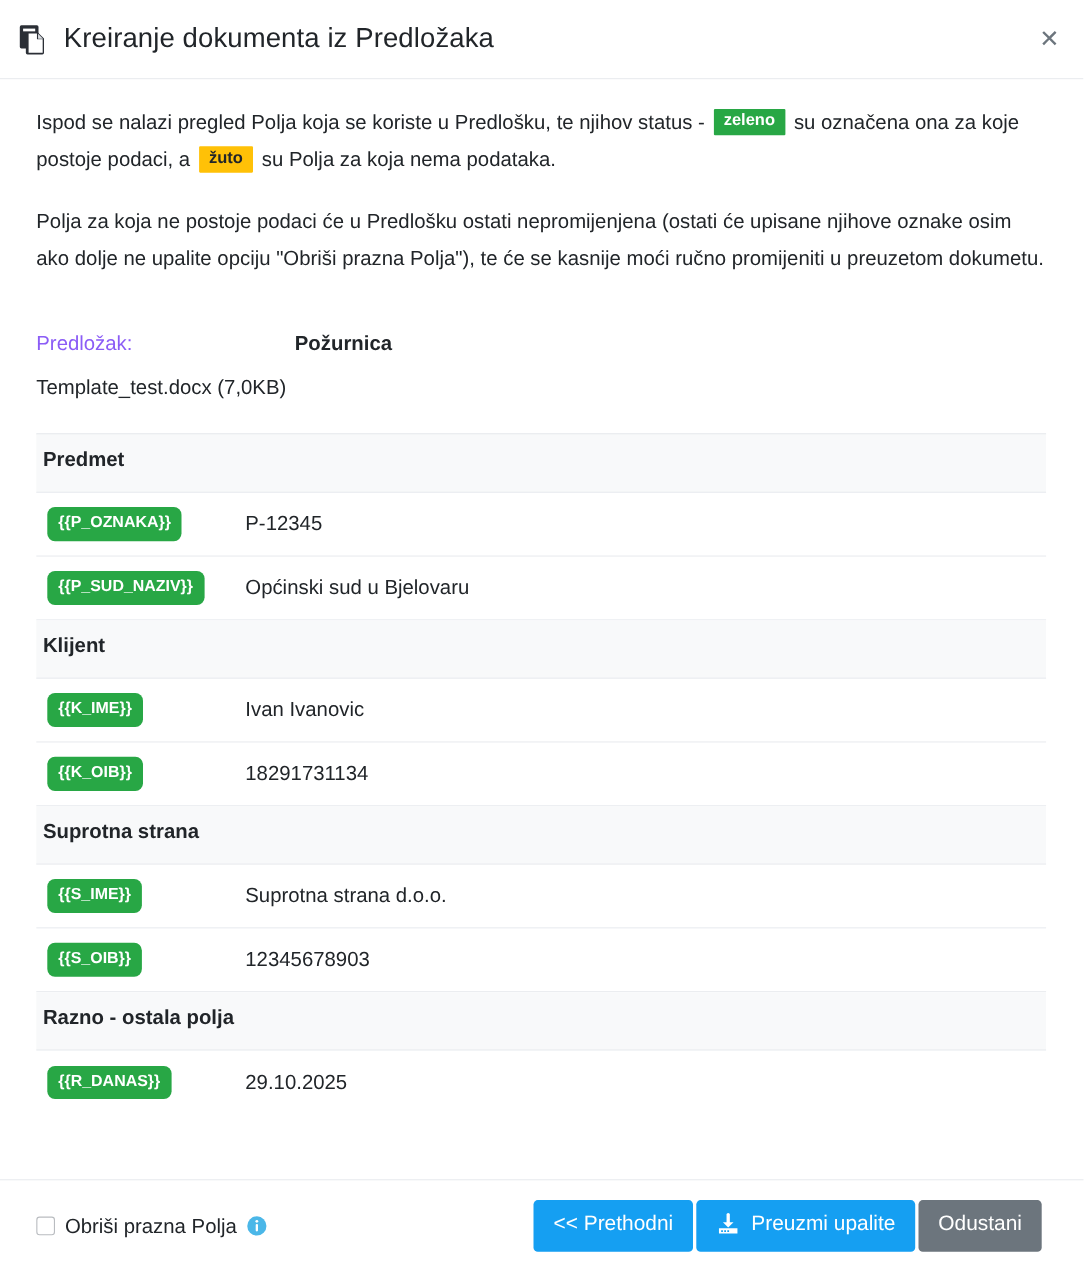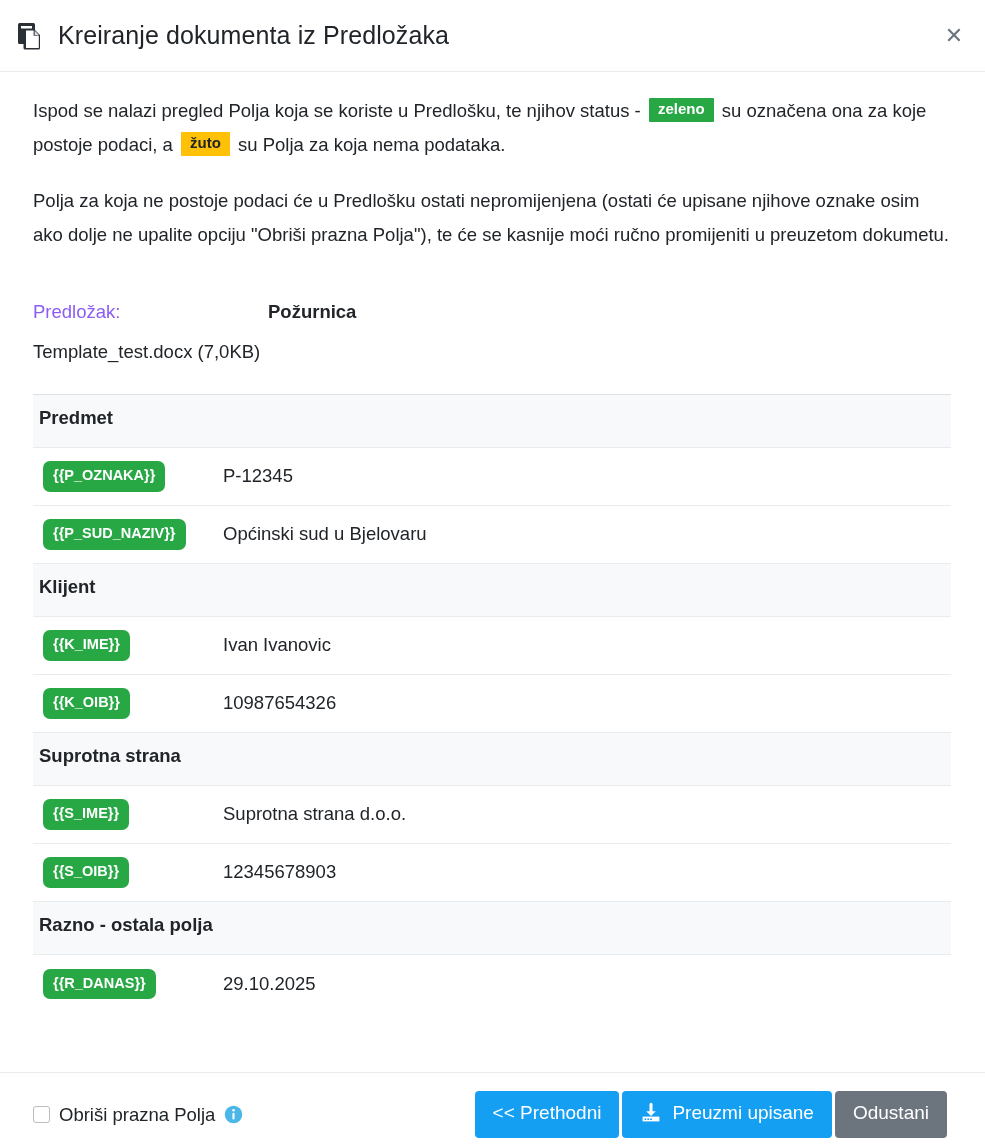--- a/index.html
+++ b/index.html
@@ -241,21 +241,21 @@
         <div class="field-key"><span class="field-tag">{{P_SUD_NAZIV}}</span></div>
         <div class="field-val">Općinski sud u Bjelovaru</div>
       </div>
       <div class="group-row">Klijent</div>
       <div class="field-row">
         <div class="field-key"><span class="field-tag">{{K_IME}}</span></div>
         <div class="field-val">Ivan Ivanovic</div>
       </div>
       <div class="field-row">
         <div class="field-key"><span class="field-tag">{{K_OIB}}</span></div>
-        <div class="field-val">10987654326</div>
+        <div class="field-val">18291731134</div>
       </div>
       <div class="group-row">Suprotna strana</div>
       <div class="field-row">
         <div class="field-key"><span class="field-tag">{{S_IME}}</span></div>
         <div class="field-val">Suprotna strana d.o.o.</div>
       </div>
       <div class="field-row">
         <div class="field-key"><span class="field-tag">{{S_OIB}}</span></div>
         <div class="field-val">12345678903</div>
       </div>
@@ -288,19 +288,19 @@
       <span class="dl-icon">
         <svg viewBox="0 0 22 22" width="22" height="22" aria-hidden="true">
           <path d="M11 2.2 v8.4" stroke="#ffffff" stroke-width="3" stroke-linecap="round" fill="none"></path>
           <path d="M6.2 9.2 L11 14 L15.8 9.2 z" fill="#ffffff"></path>
           <path d="M2.6 14.6 h16.8 v4.8 h-16.8 z" fill="#ffffff"></path>
           <rect x="4.6" y="16.4" width="1.6" height="1.6" fill="#159ff2"></rect>
           <rect x="7.4" y="16.4" width="1.6" height="1.6" fill="#159ff2"></rect>
           <rect x="10.2" y="16.4" width="1.6" height="1.6" fill="#159ff2"></rect>
         </svg>
       </span>
-      <span>Preuzmi upisane</span>
+      <span>Preuzmi upalite</span>
     </button>
     <button class="btn btn-secondary">
       <span>Odustani</span>
     </button>
   </div>
 </div>
 
 </body></html>

